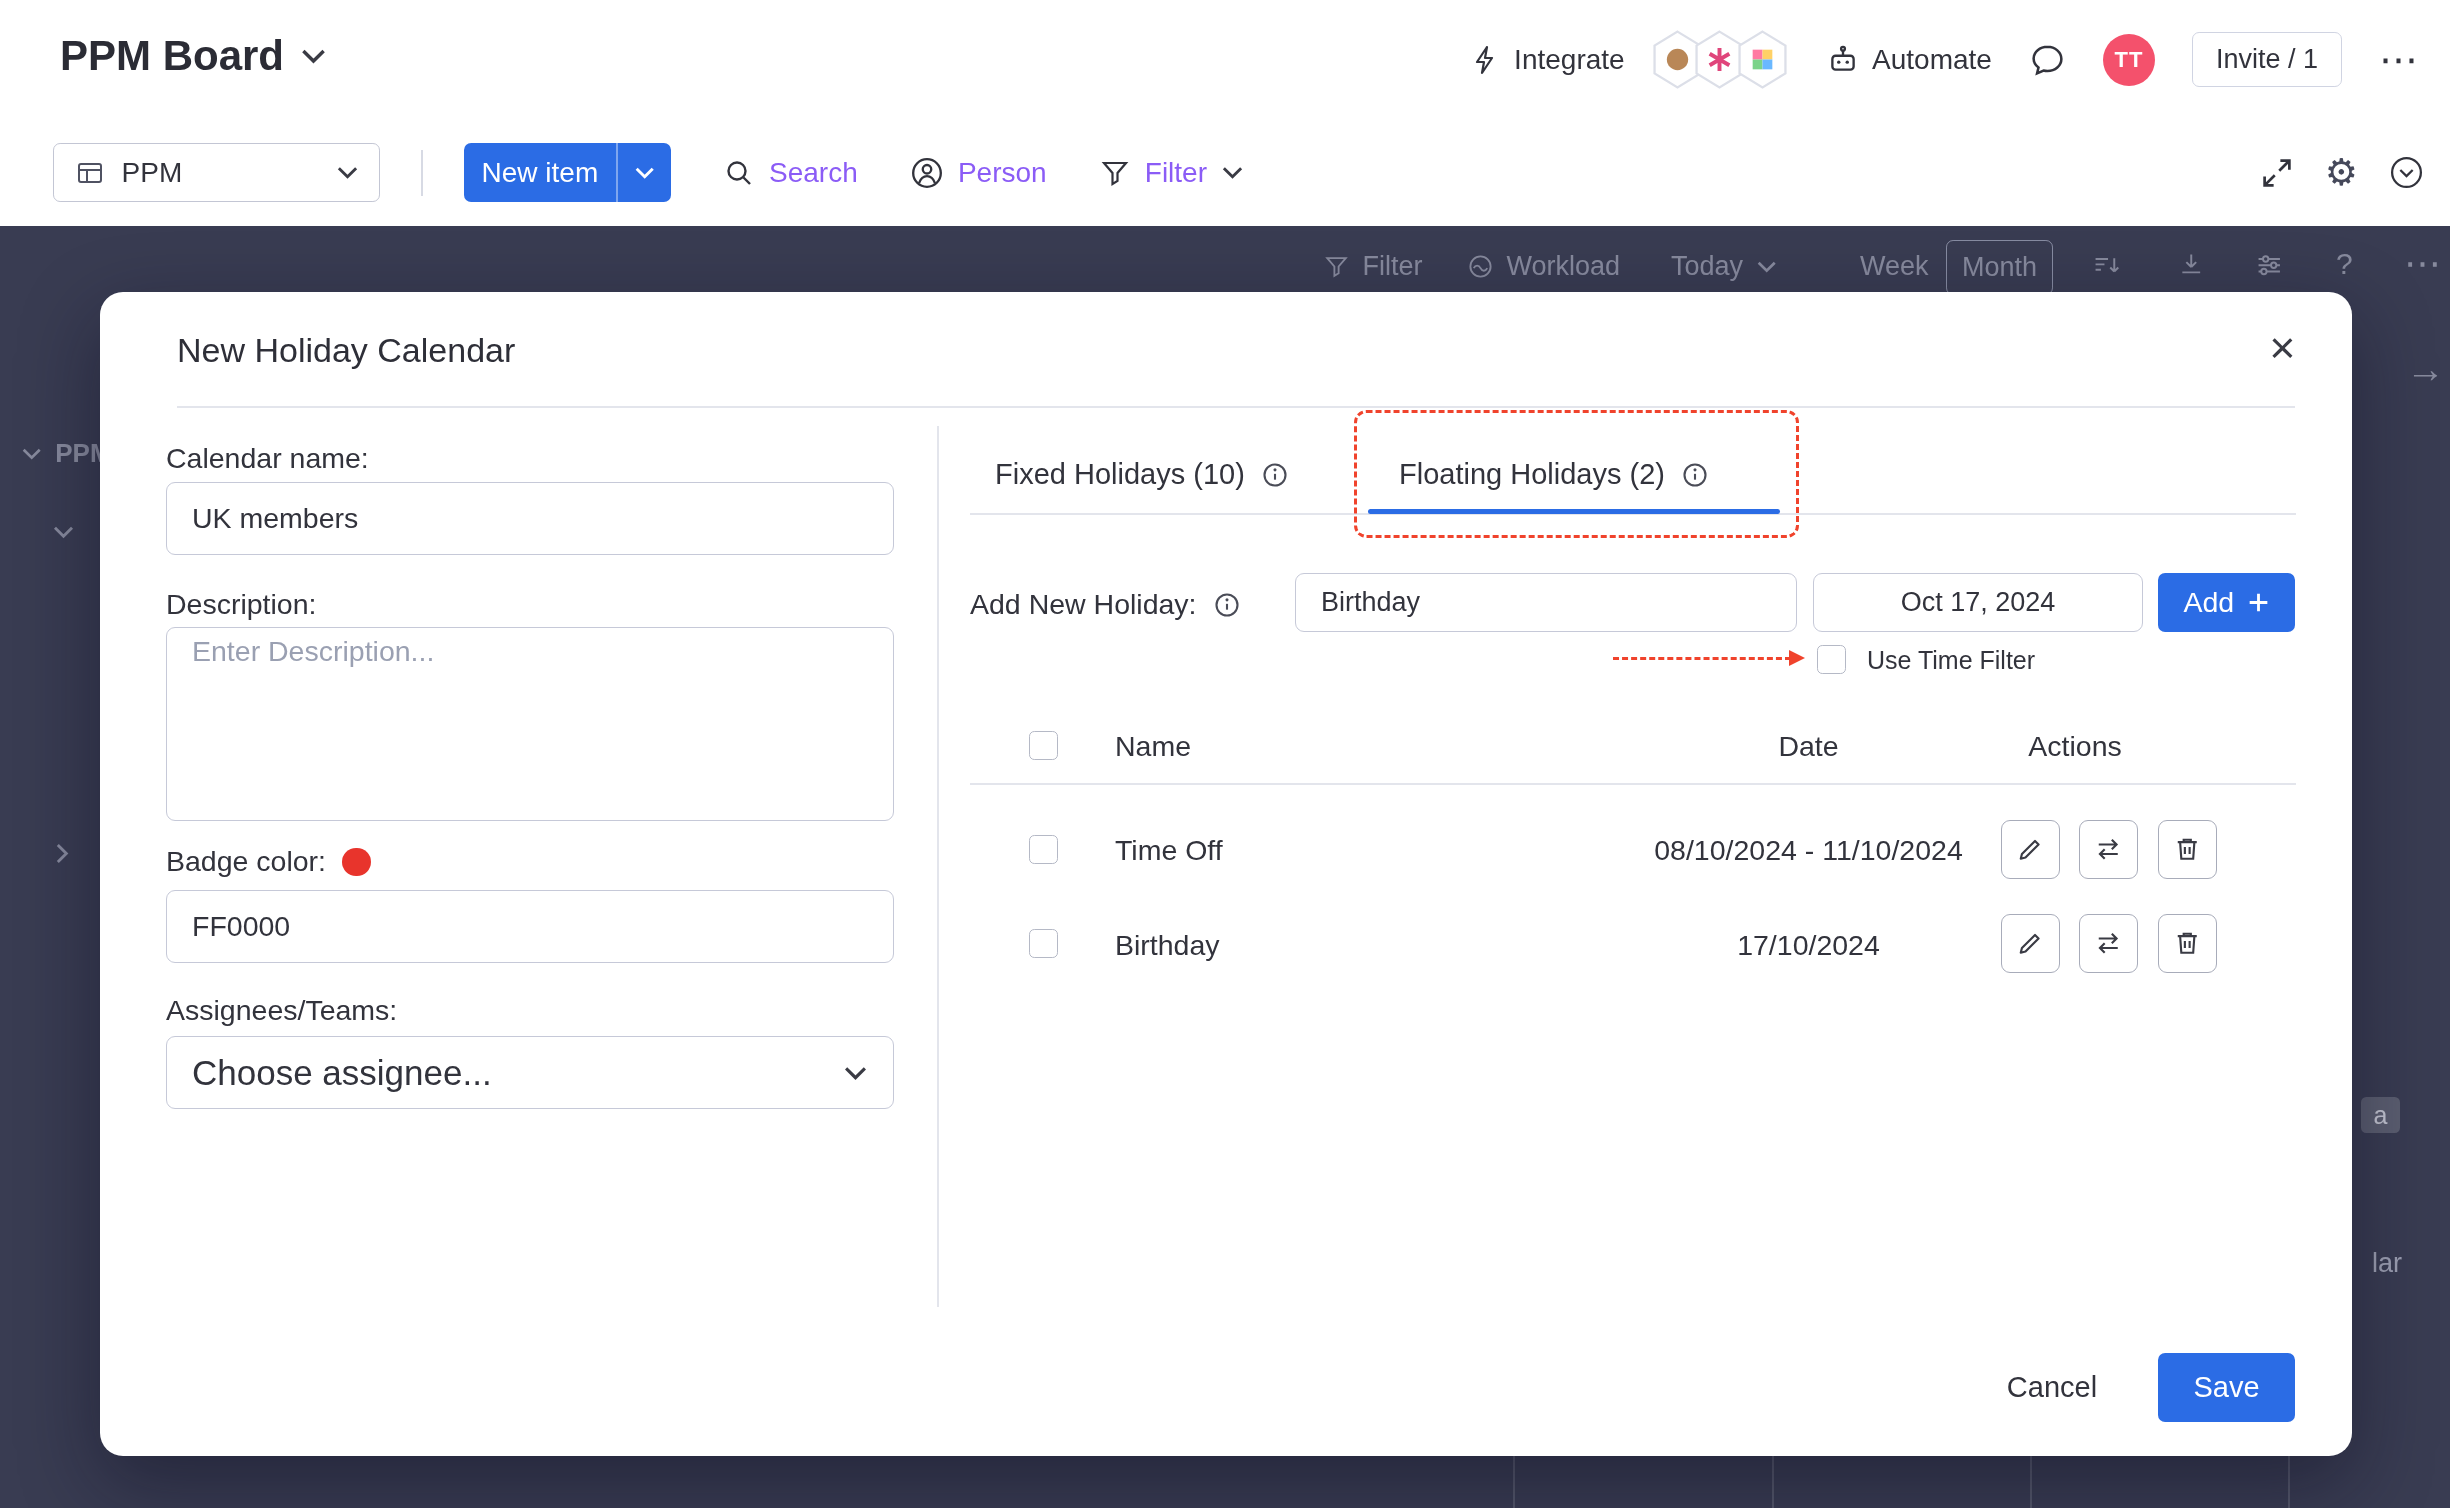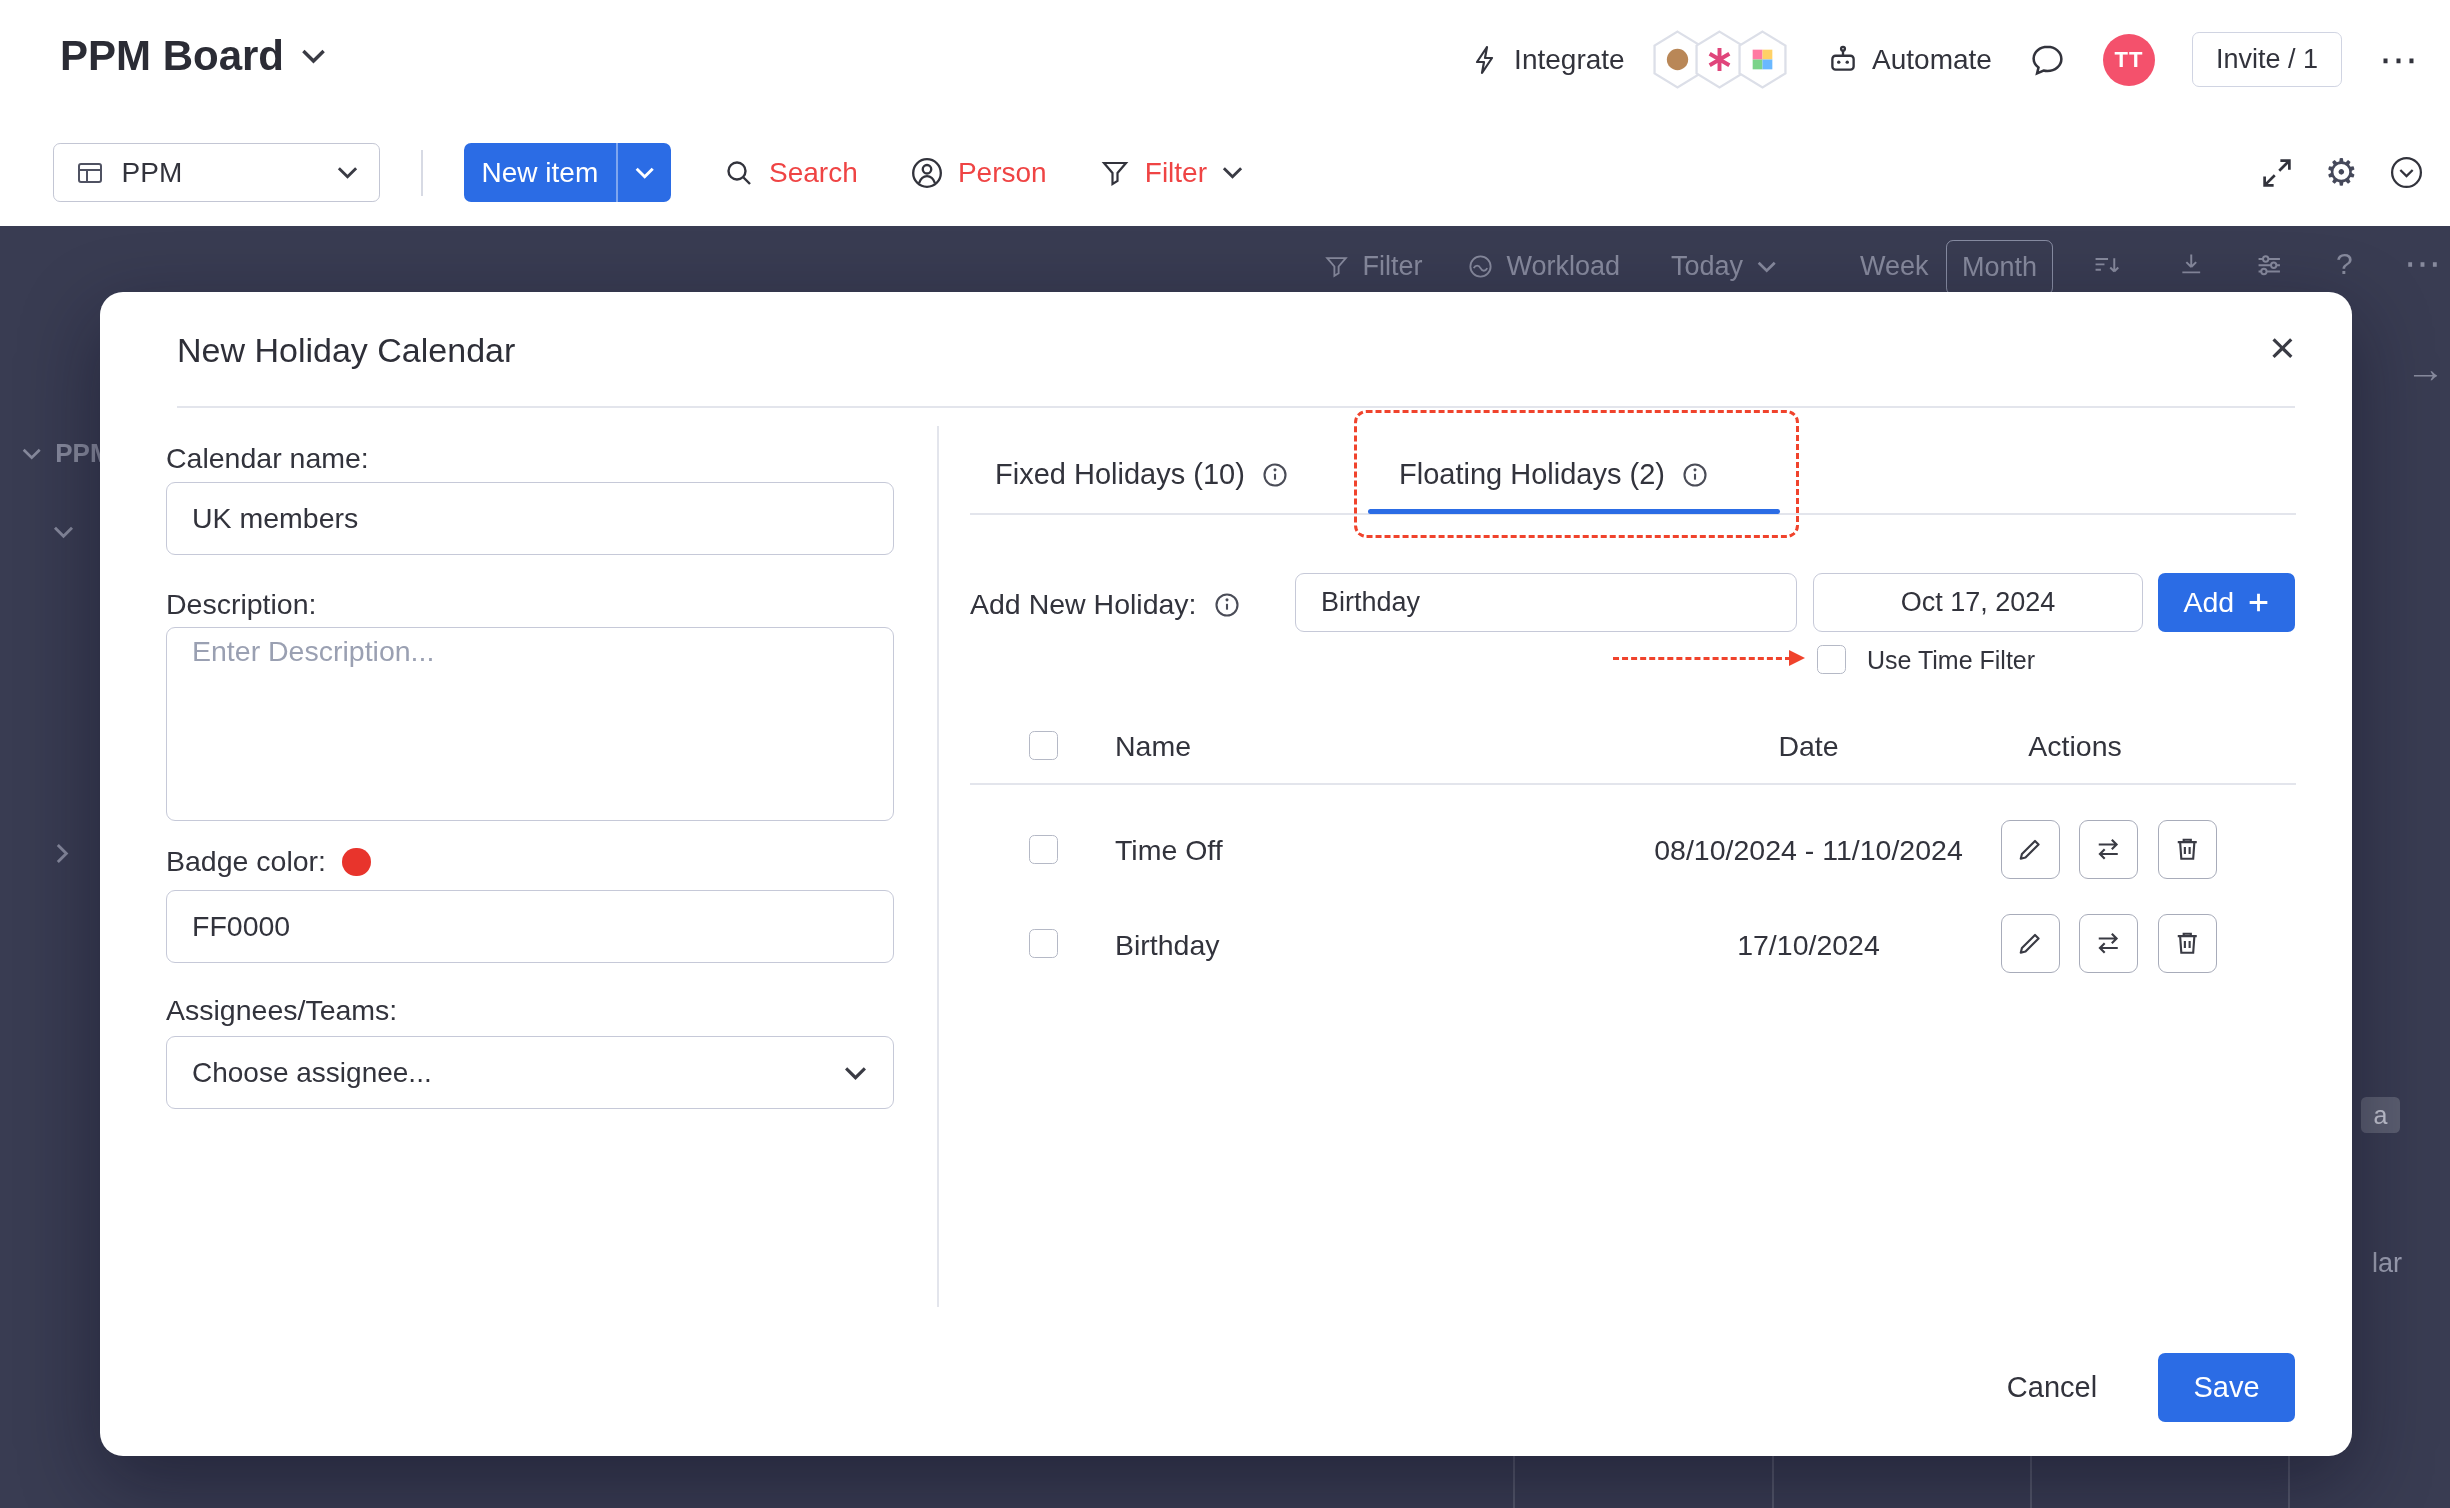--- a/index.html
+++ b/index.html
@@ -26,21 +26,21 @@
   .row2-left{position:absolute;left:53px;top:0;height:107px;display:flex;align-items:center}
   .view-selector{width:327px;height:59px;border:1.8px solid #c3c6d4;border-radius:7.1px;
     display:flex;align-items:center;padding:0 19.6px;gap:16px;font-size:28px;cursor:pointer;background:#fff}
   .view-selector .grow{flex:1}
   .vdiv{width:1.8px;height:46px;background:#d7dae4;margin:0 41px}
   .newitem{width:207px;height:59px;background:var(--primary-blue,#2b6ce5);border-radius:7.1px;
     display:flex;align-items:stretch;color:#fff;font-size:28px;cursor:pointer;overflow:hidden}
   .newitem .lbl{flex:1;display:flex;align-items:center;justify-content:center}
   .newitem .sep{width:1.8px;background:rgba(255,255,255,.4)}
   .newitem .chev{width:53px;display:flex;align-items:center;justify-content:center}
-  .tool-item{display:flex;align-items:center;gap:14.2px;font-size:28px;color:#ef4444;margin-left:52px;cursor:pointer}
+  .tool-item{display:flex;align-items:center;gap:14.2px;font-size:28px;color:#8b5cf6;margin-left:52px;cursor:pointer}
   .row2-right{position:absolute;right:25px;top:0;height:107px;display:flex;align-items:center;gap:30px}
   .gear{font-size:37px;color:#45485a;cursor:pointer}
 
   
   .board-dim{position:absolute;left:0;top:226px;width:2450px;height:1282px;background:#393c52;overflow:hidden}
   .dim-item{position:absolute;color:#c7cadb;opacity:.55;font-size:27px;display:flex;align-items:center;gap:12.5px;white-space:nowrap}
   .dim-line{position:absolute;background:rgba(255,255,255,.14)}
   .month-box{position:absolute;border:1.8px solid rgba(200,206,228,.55);border-radius:7.1px;
     display:flex;align-items:center;justify-content:center}
   .frag-badge{position:absolute;background:rgba(255,255,255,.22);border-radius:5.3px;padding:3.6px 12.5px;
@@ -54,21 +54,21 @@
     width:57px;height:57px;display:flex;align-items:center;justify-content:center}
   .hline{position:absolute;background:#e3e5ec;height:1.8px}
   .vline{position:absolute;background:#e3e5ec;width:1.8px}
   .label{position:absolute;font-size:28.5px;color:#32333c}
   .field{position:absolute;border:1.8px solid #c6c9d8;border-radius:9px;font-size:28.5px;color:#32333c;
     background:#fff;font-family:"Liberation Sans",sans-serif;outline:none}
   input.field{padding:17px 25px}
   textarea.field{padding:7px 25px;resize:none}
   textarea.field::placeholder,input.field::placeholder{color:#9aa0b2}
   .select-box{position:absolute;border:1.8px solid #c6c9d8;border-radius:9px;background:#fff;
-    display:flex;align-items:center;font-size:28px;color:#32333c;padding:0 25px;cursor:pointer}
+    display:flex;align-items:center;font-size:35px;color:#32333c;padding:0 25px;cursor:pointer}
   .select-box .grow{flex:1}
   .badge-dot{display:inline-block;width:28.5px;height:28.5px;border-radius:50%;
     background:var(--badge-red,#e8342c);vertical-align:-5.3px;margin-left:16px}
   .tab{position:absolute;display:flex;align-items:center;gap:16px;font-size:29px;color:#32333c;cursor:pointer}
   .tab-underline-blue{position:absolute;height:5.3px;background:var(--primary-blue,#2b6ce5);border-radius:2.7px}
   .annot-rect{position:absolute;border:3.6px dashed var(--annotation-red,#f0432c);border-radius:12.5px}
   .annot-arrow{position:absolute;border-top:3.6px dashed var(--annotation-red,#f0432c)}
   .annot-arrow .head{position:absolute;right:-14.2px;top:-9.8px;width:0;height:0;
     border-left:16px solid var(--annotation-red,#f0432c);border-top:8px solid transparent;border-bottom:8px solid transparent}
   .cb{position:absolute;width:28.5px;height:28.5px;border:1.8px solid #b5b9c6;border-radius:5.3px;background:#fff;cursor:pointer}

